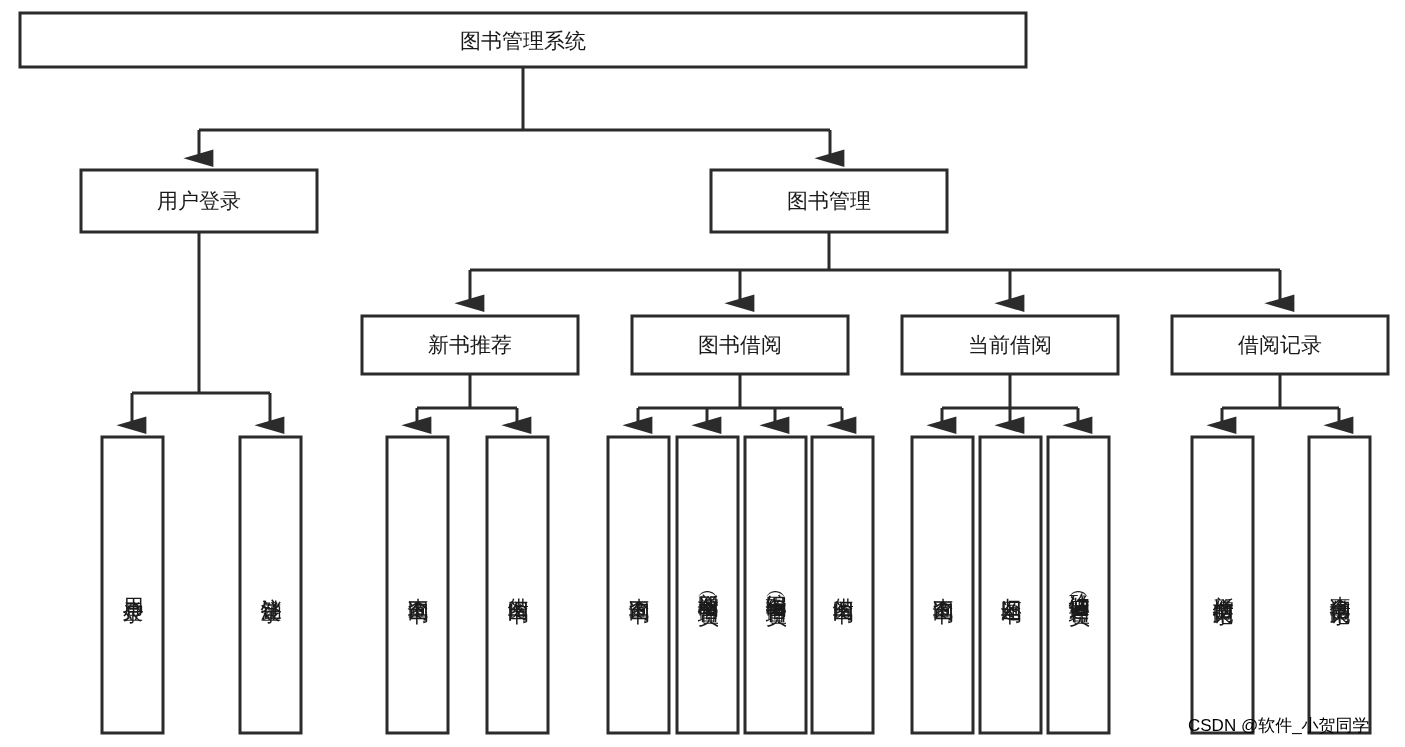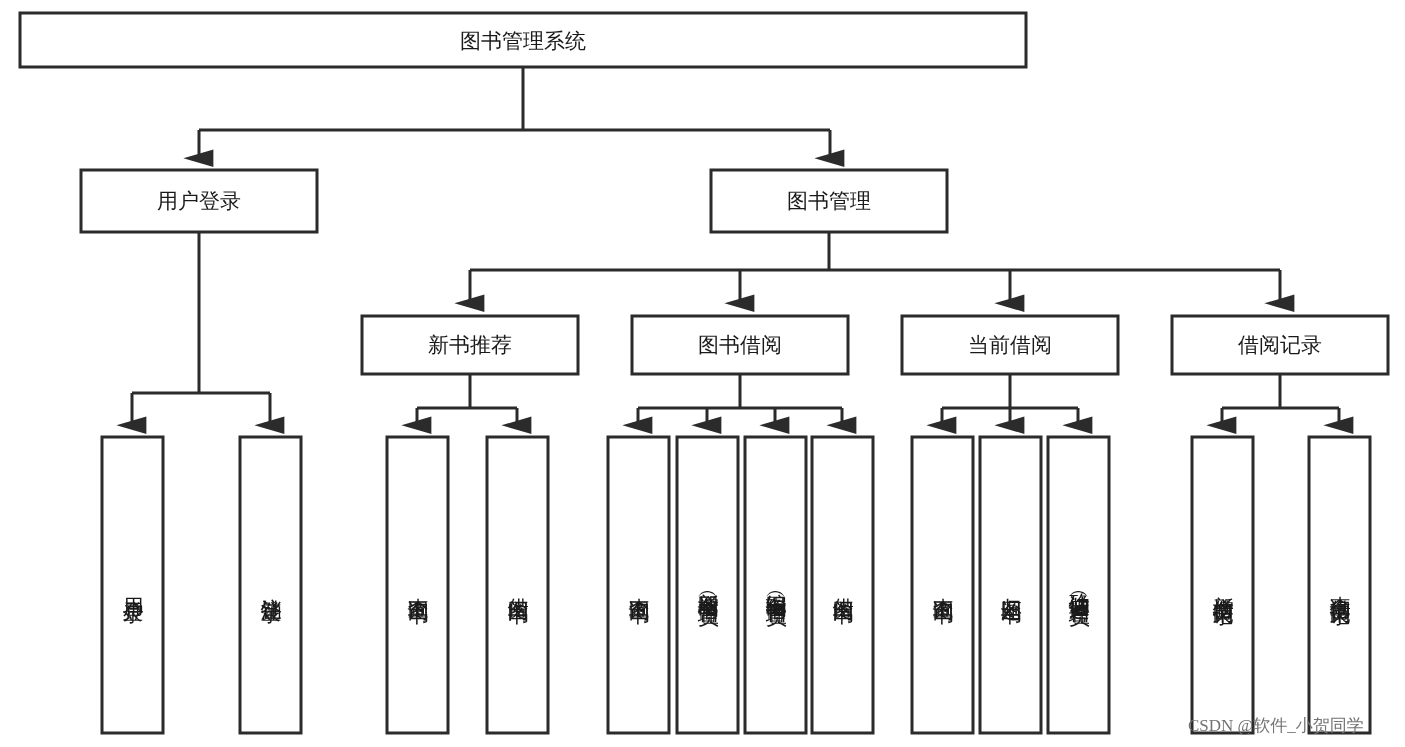--- a/index.html
+++ b/index.html
@@ -51,23 +51,23 @@
     color: #1a1a1a;
     letter-spacing: 2px;
     display: flex;
     align-items: center;
     justify-content: center;
     white-space: nowrap;
     pointer-events: none;
   }
   .watermark {
     position: absolute;
-    font-family: Liberation Serif, serif;
+    font-family: Liberation Sans, sans-serif;
     font-size: 17px;
-    color: #737373;
+    color: #000000;
     white-space: nowrap;
     left: 1188px;
     top: 714px;
   }
 </style>
 </head>
 <body>
 
 <div id="canvas">
 

